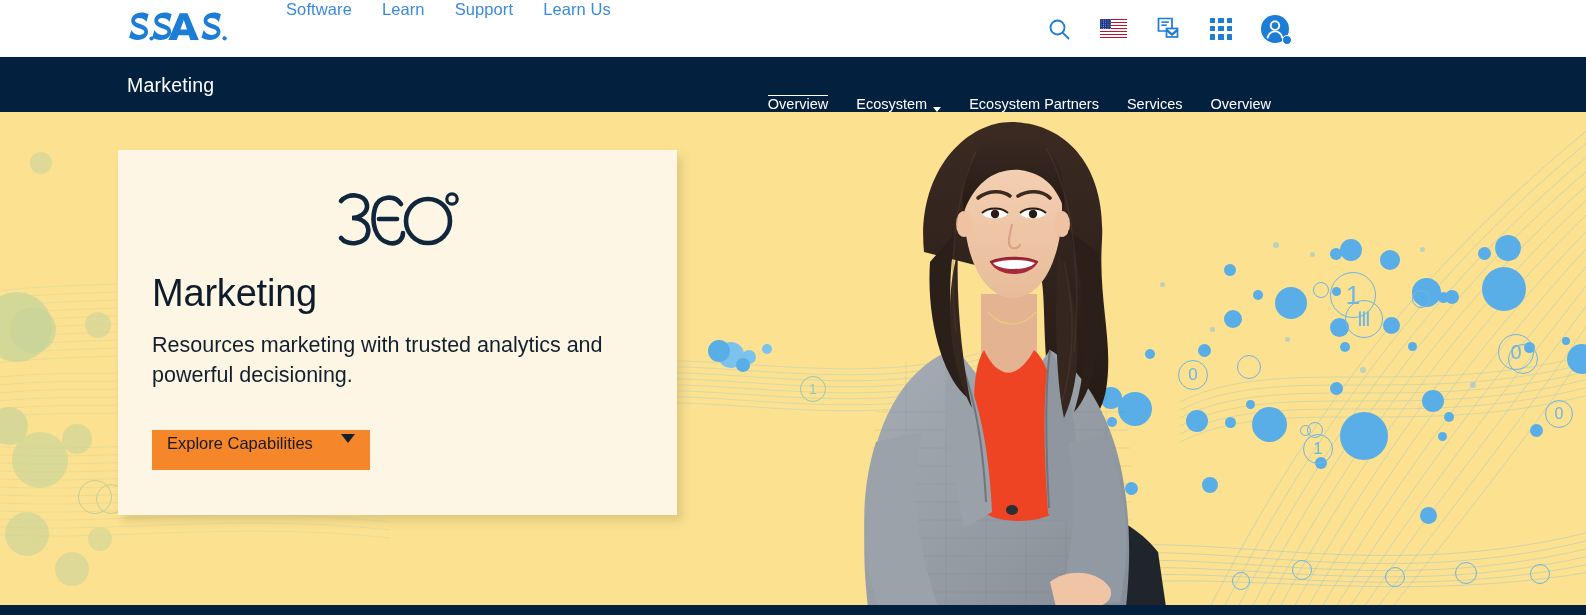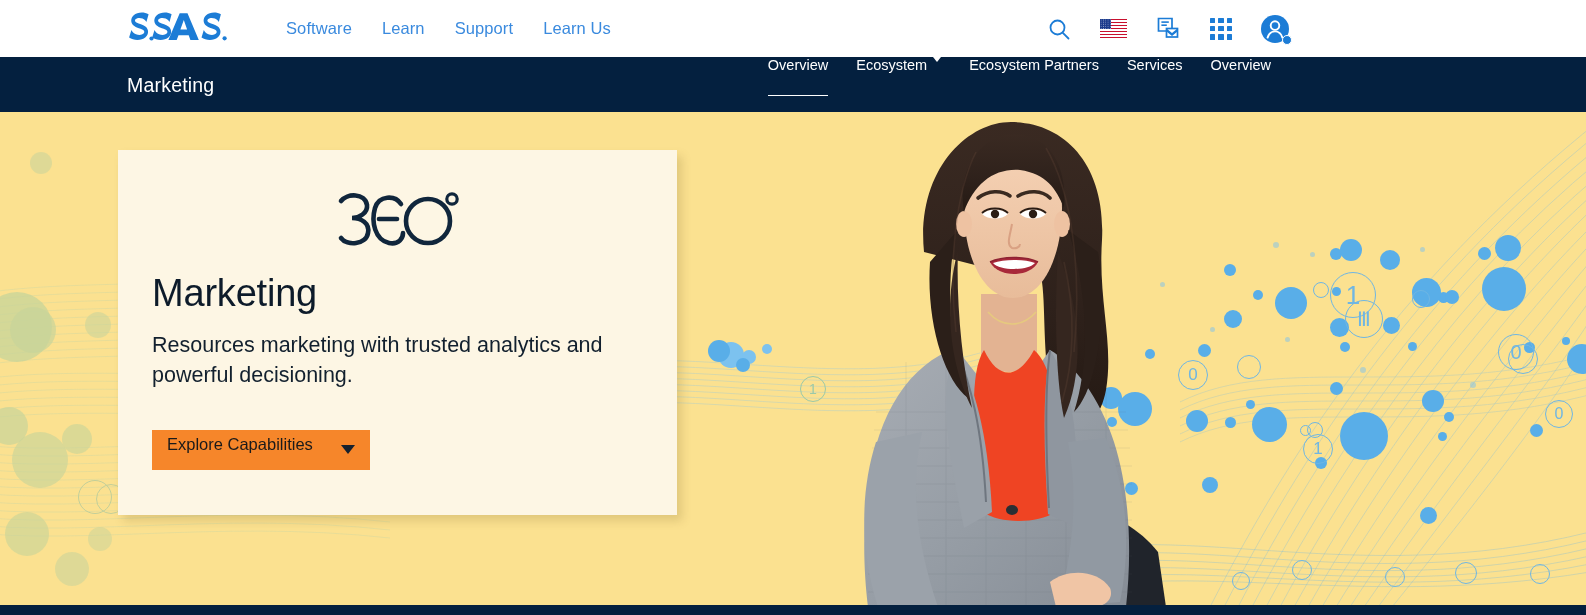--- a/index.html
+++ b/index.html
@@ -21,21 +21,21 @@
   .logo-wrap {
     position: absolute; left: 127px; top: 8px;
     width: 112px; height: 38px;
     display: flex; align-items: center;
   }
   .logo-svg { display:block; }
 
   .main-nav {
     position: absolute; left: 286px; top: 0;
     height: 57px;
-    display: flex; align-items: center; gap: 30px;
+    display: flex; gap: 30px;
   }
   .main-nav a {
     color: #3a8ade;
     font-size: 16.5px;
     text-decoration: none;
     letter-spacing: .1px;
     white-space: nowrap;
   }
 
   .util-icons {
@@ -91,21 +91,21 @@
     transform: translateY(-50%);
     color: #ffffff; font-size: 19.5px; letter-spacing:.2px;
   }
   .product-nav {
     position: absolute; right: 301px; top: 0;
     height: 55px; display:flex; align-items:center; gap: 0;
   }
   .product-nav .pn-item {
     color: #ffffff; font-size: 14.5px; text-decoration:none;
     padding: 0 14px; white-space: nowrap; position: relative;
-    display:flex; align-items:flex-start; height: 55px;
+    display:flex; align-items:flex-end; height: 55px;
   }
   .product-nav .pn-item.active::after {
     content:""; position:absolute;
     left: 14px; right: 14px; bottom: 16px;
     height: 1.5px; background:#ffffff;
   }
   .caret {
     display:inline-block; margin-left:6px;
     width:0; height:0; border-left:4.5px solid transparent;
     border-right:4.5px solid transparent; border-top:5px solid #ffffff;
@@ -170,24 +170,24 @@
     letter-spacing:-.2px;
   }
   .card-desc {
     position:absolute; left:34px; top:180px;
     width:460px;
     font-size:21.5px; line-height:30px; color:#12202e;
     font-weight:400;
   }
   .explore-btn {
     position:absolute; left:34px; top:280px;
-    height:40px; padding:16px 15px;
+    height:40px; padding:4px 15px;
     background:#f6862a; color:#1a1a1a;
     font-size:16.5px;
-    display:inline-flex; align-items:flex-end; gap:28px;
+    display:inline-flex; align-items:flex-start; gap:28px;
     text-decoration:none; cursor:pointer;
   }
   .chev-down {
     width:0;height:0;
     border-left:7px solid transparent;
     border-right:7px solid transparent;
     border-top:9px solid #16212e;
   }
 
   

